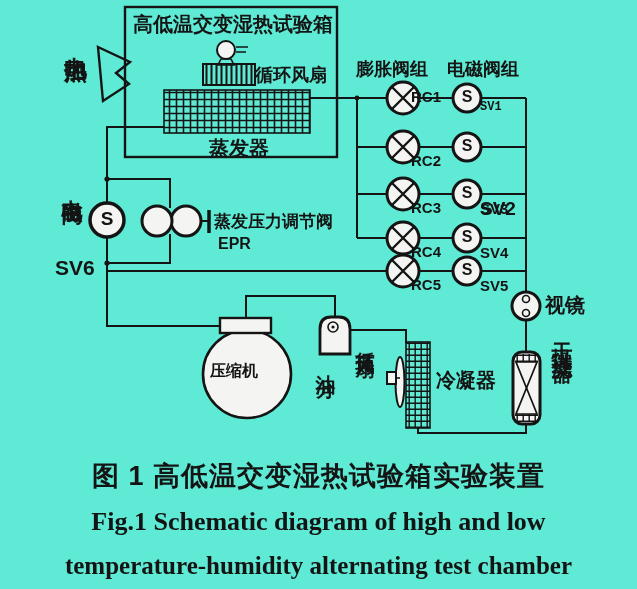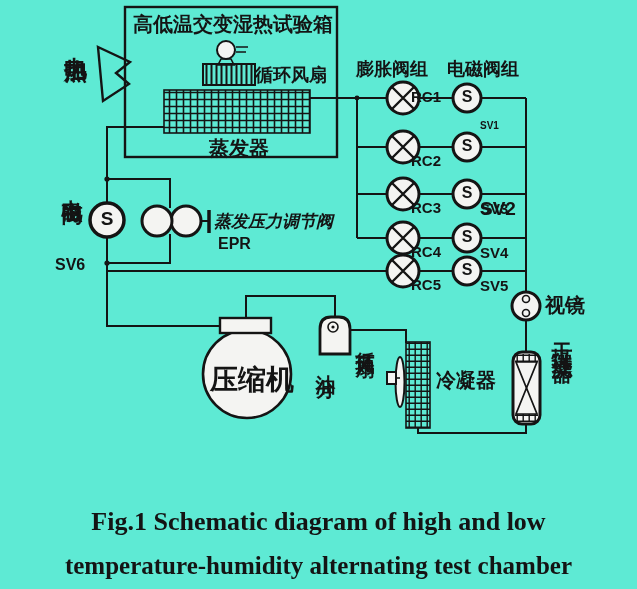--- a/index.html
+++ b/index.html
@@ -151,42 +151,43 @@
 
   <div class="lbl" style="left:356px;top:57px;font-size:18px;">膨胀阀组</div>
   <div class="lbl" style="left:447px;top:57px;font-size:18px;">电磁阀组</div>
 
   <div class="lbl" style="left:411px;top:88px;font-size:15px;">RC1</div>
   <div class="lbl" style="left:411px;top:152px;font-size:15px;">RC2</div>
   <div class="lbl" style="left:411px;top:199px;font-size:15px;">RC3</div>
   <div class="lbl" style="left:411px;top:243px;font-size:15px;">RC4</div>
   <div class="lbl" style="left:411px;top:276px;font-size:15px;">RC5</div>
 
-  <div class="lbl" style="left:480px;top:120px;font-size:10px;">SV1</div>
+  <div class="lbl" style="left:480px;top:100px;font-size:12px;font-family:Liberation Mono, monospace;">SV1</div>
   <div class="lbl" style="left:480px;top:153px;font-size:19px;margin-top:45px;">SV2</div>
   <div class="lbl" style="left:480px;top:200px;font-size:15px;">SV3</div>
   <div class="lbl" style="left:480px;top:244px;font-size:15px;text-align:right;">SV4</div>
   <div class="lbl" style="left:480px;top:277px;font-size:15px;">SV5</div>
 
   <span class="s-letter" style="left:455px;top:88px;font-size:16px;">S</span>
   <span class="s-letter" style="left:455px;top:137px;font-size:16px;">S</span>
   <span class="s-letter" style="left:455px;top:184px;font-size:16px;">S</span>
   <span class="s-letter" style="left:455px;top:228px;font-size:16px;">S</span>
   <span class="s-letter" style="left:455px;top:261px;font-size:16px;">S</span>
   <span class="s-letter" style="left:95px;top:208px;font-size:19px;">S</span>
 
   <div class="lbl v" style="left:58px;top:183px;font-size:21px;letter-spacing:2px;">电磁阀</div>
-  <div class="lbl" style="left:55px;top:256px;font-size:16px;">SV6</div>
+  <div class="lbl" style="left:55px;top:256px;font-size:21px;">SV6</div>
 
-  <div class="lbl" style="left:214px;top:210px;font-size:17px;font-style:italic;">蒸发压力调节阀</div>
+  <div class="lbl" style="left:214px;top:210px;font-size:17px;">蒸发压力调节阀</div>
   <div class="lbl" style="left:218px;top:235px;font-size:16px;">EPR</div>
 
-  <div class="lbl" style="left:210px;top:361px;width:75px;text-align:right;font-size:28px;">压缩机</div>
+  <div class="lbl" style="left:210px;top:361px;width:75px;text-align:left;font-size:16px;">压缩机</div>
   <div class="lbl v" style="left:313px;top:359px;font-size:20px;letter-spacing:4px;">油分</div>
   <div class="lbl v" style="left:352px;top:337px;font-size:19px;letter-spacing:2px;">循环风扇</div>
   <div class="lbl" style="left:436px;top:367px;font-size:20px;">冷凝器</div>
   <div class="lbl" style="left:545px;top:292px;font-size:20px;">视镜</div>
   <div class="lbl v" style="left:548px;top:326px;font-size:21px;letter-spacing:5px;">干燥过滤器</div>
 
+  <div class="cap cap-zh lbl" style="position:absolute;">图 1  高低温交变湿热试验箱实验装置</div>
   <div class="cap cap-en lbl" style="position:absolute;top:507px;font-size:26px;">Fig.1   Schematic diagram of high and low</div>
   <div class="cap cap-en lbl" style="position:absolute;top:552px;font-size:25px;">temperature-humidity alternating test chamber</div>
 
 </div>
 
 </body></html>

